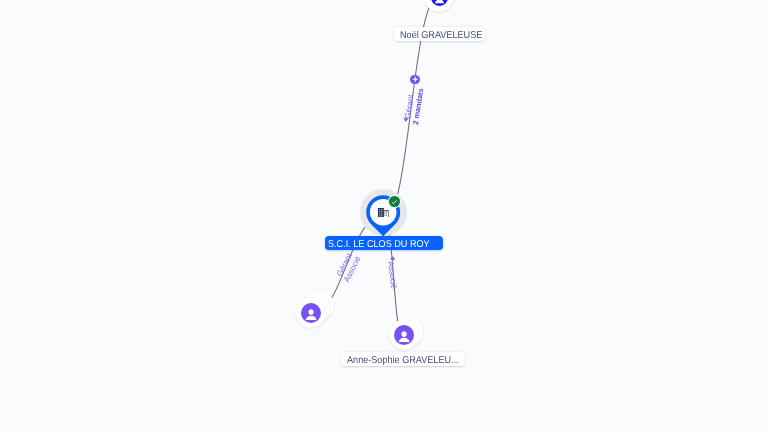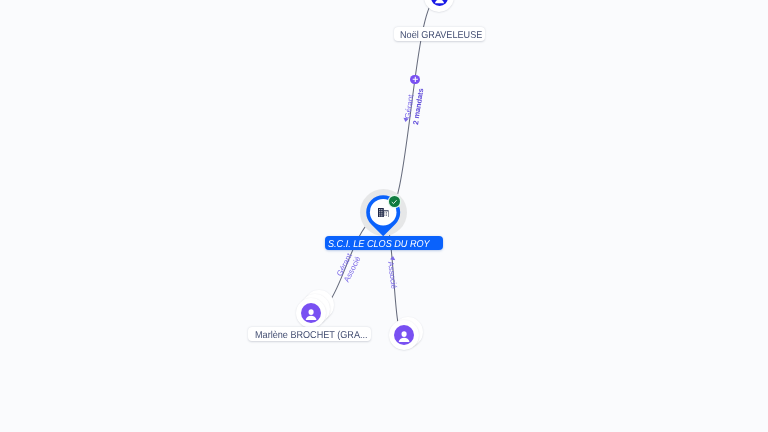--- a/index.html
+++ b/index.html
@@ -16,21 +16,21 @@
          display:flex;align-items:center;justify-content:center;}
   
   .halo{position:absolute;border-radius:50%;background:#e6e7e8;}
   .pin{position:absolute;}
   
   .nlabel{position:absolute;height:14px;border-radius:4px;
           background:#fff;box-shadow:0 .7px 2px rgba(50,58,84,.20);}
   .nlabel > span{position:absolute;left:6.4px;top:3.6px;display:block;
           color:#434e72;font-size:10px;line-height:10px;white-space:nowrap;
           transform:scaleX(.91);transform-origin:0 0;}
-  .nlabel.sel{background:#0a62fc;box-shadow:0 .8px 2.4px rgba(10,70,170,.30);font-style:italic;}
+  .nlabel.sel{background:#0a62fc;box-shadow:0 .8px 2.4px rgba(10,70,170,.30);}
   .nlabel.sel > span{color:#fff;left:3.2px;top:4.2px;}
   
   .elabel{position:absolute;color:#7a68e8;font-size:7.9px;line-height:7.9px;white-space:nowrap;
           transform-origin:0 0;}
   .elabel.b{font-weight:bold;color:#5b46d8;font-size:7.4px;}
   .earrow{position:absolute;transform-origin:50% 50%;}
   .ebadge{position:absolute;border-radius:50%;background:#7950f2;
           display:flex;align-items:center;justify-content:center;}
 </style>
 </head>
@@ -134,17 +134,17 @@
   <svg class="earrow" width="5.6" height="4" viewBox="0 0 5.6 4" style="left:389.7px;top:255.6px;transform:rotate(7.5deg);">
     <path d="M2.8 0 L5.6 4 L0 4 Z" fill="#7a68e8"></path>
     </svg>
 
   <div class="nlabel" style="left:393.9px;top:27px;width:91.2px;">
     <span>Noël GRAVELEUSE</span>
     </div>
   <div class="nlabel sel" style="left:324.9px;top:236.2px;width:118.5px;">
     <span>S.C.I. LE CLOS DU ROY</span>
     </div>
-  <div class="nlabel" style="left:248.3px;top:327.2px;width:122.8px;">
-    <span>Marlène BROCHET (GRA...</span>
+  <div class="nlabel" style="left:341.1px;top:352.3px;width:123.7px;">
+    <span>Anne-Sophie GRAVELEU...</span>
     </div>
 
 </div>
 
 </body></html>

